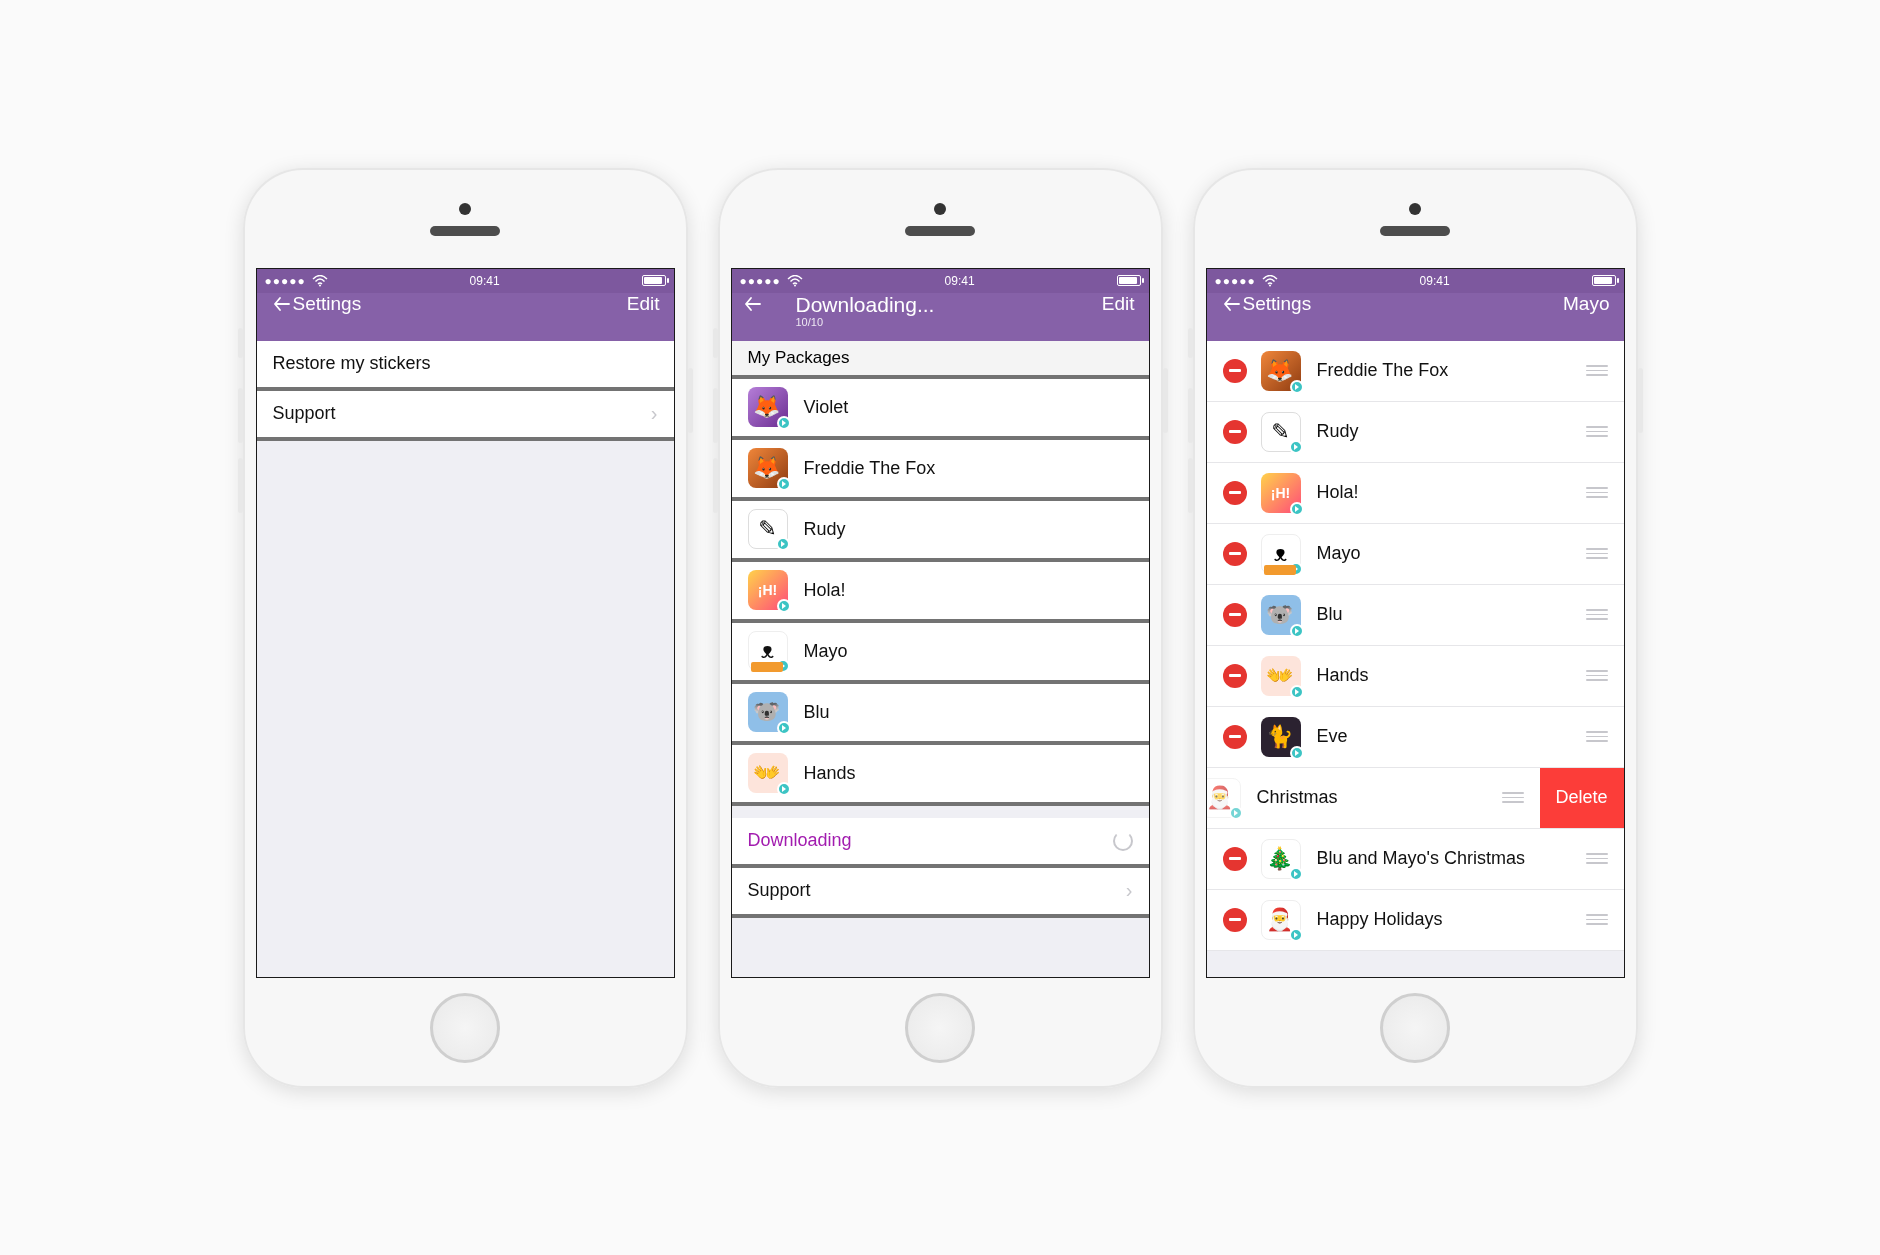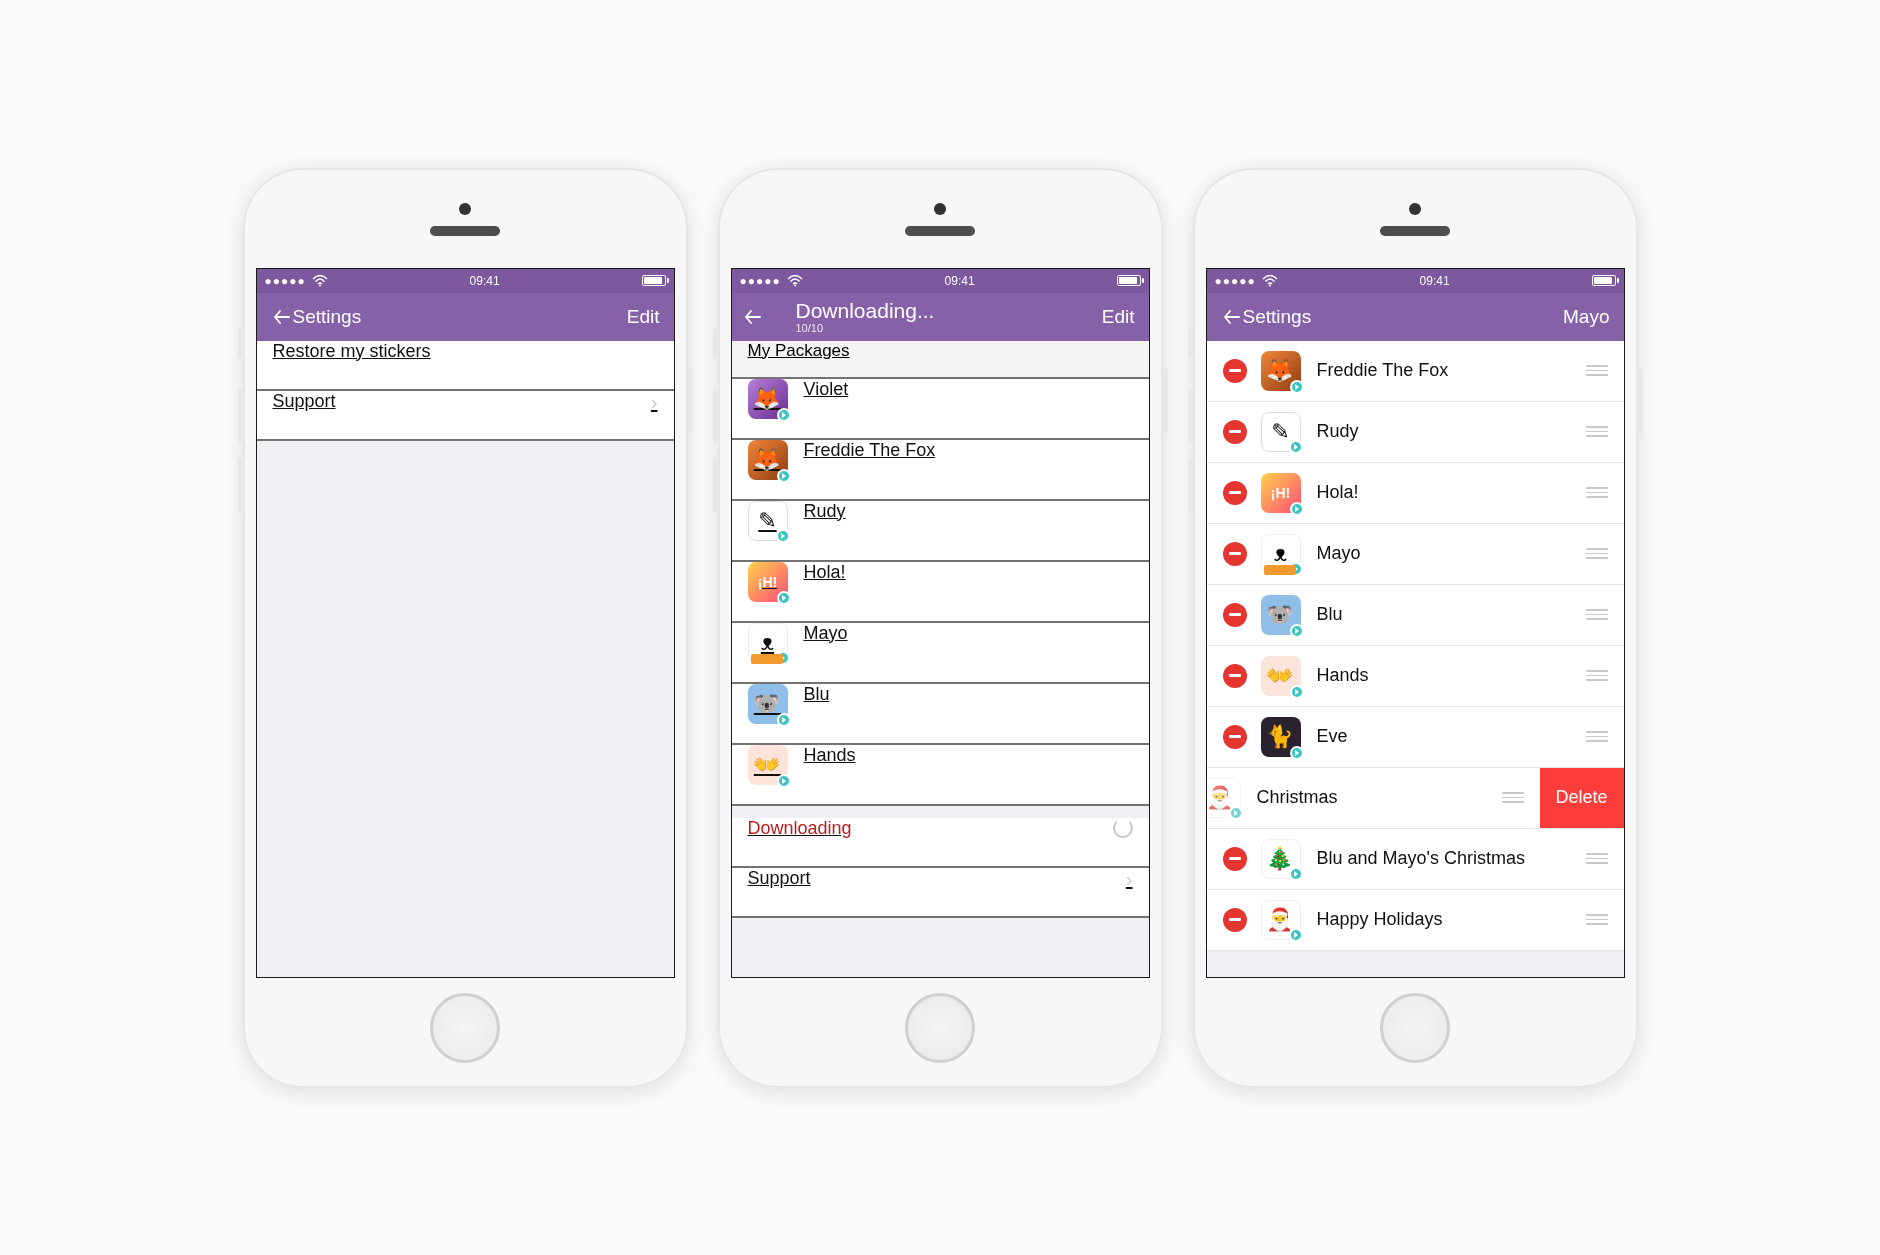--- a/index.html
+++ b/index.html
@@ -59,38 +59,38 @@
   .dots { letter-spacing:1px; display:flex; align-items:center; gap:6px;}
   .battery {
     width:24px; height:11px; border:1.5px solid #fff; border-radius:2px; position:relative;
   }
   .battery::after{content:"";position:absolute;right:-4px;top:2px;width:2px;height:5px;background:#fff;border-radius:1px;}
   .battery-fill{position:absolute;left:1px;top:1px;bottom:1px;width:18px;background:#fff;border-radius:1px;}
 
   
   .navbar {
     height:48px; background:#8661a8; color:#fff;
-    display:flex; align-items:center; justify-content:space-between;
+    display:flex; align-items:flex-start; justify-content:space-between;
     padding:0 14px; font-size:19px;
   }
   .navbar.downloading { justify-content:flex-start; gap:28px; padding-left:10px;}
   .nav-back { width:22px; height:22px; display:flex; align-items:center; justify-content:center;}
   .nav-back svg{stroke:#fff;}
   .nav-title { font-weight:500; }
   .nav-title-group { display:flex; flex-direction:column; line-height:1.1; flex:1; margin-left:4px;}
   .nav-subtitle { font-size:11px; opacity:.85;}
   .nav-action { font-size:19px; font-weight:400; margin-left:auto;}
 
   
   .list { background:#efeff4; }
   .cell, .section-header, .footer-cell {
     background:#fff;
-    border-bottom:2px solid #737373;
-    display:flex; 
-    padding:0 16px; font-size:18px; color:#111;text-decoration:underline;
+    border-bottom:4px solid #737373;
+    display:flex; align-items:center;
+    padding:0 16px; font-size:18px; color:#111;
   }
   .cell { height:50px; }
   .section-header { height:38px; font-size:17px; color:#000; background:#f4f4f4;}
   .footer-spacer { height:12px; background:#efeff4;}
   .footer-cell { height:50px; }
   .chevron { margin-left:auto; color:#c7c7cc; font-size:20px;}
   .spinner {
     margin-left:auto; width:20px; height:20px; border:2px solid #c7c7cc; border-top-color:transparent; border-radius:50%;
   }
   .pkg-row { height:61px; }
@@ -133,21 +133,21 @@
   .av-hola{background:linear-gradient(135deg,#ffd24a,#ff4b7a);color:#fff;font-size:14px;font-weight:700;}
   .av-mayo{background:#fff;border:1px solid #eee;}
   .av-mayo .orange{position:absolute;bottom:-2px;left:2px;width:32px;height:10px;background:#f29a2e;border-radius:2px;}
   .av-blu{background:#8fbfe8;color:#fff;}
   .av-hands{background:#fde4db;}
   .av-eve{background:#2b2230;color:#f7a0c9;}
   .av-xmas{background:#fff;border:1px solid #eee;}
   .av-santa{background:#fff;border:1px solid #eee;}
   .av-blumayo{background:#fff;border:1px solid #eee;}
 
-  .footer-text-grey{color:#b91c1c;}
+  .footer-text-grey{color:#a21caf;}
 </style>
 </head>
 <body>
 
 <div class="phone">
   <div class="camera"></div>
     <div class="speaker"></div>
   <div class="side-btn sb-left1"></div>
     <div class="side-btn sb-left2"></div>
     <div class="side-btn sb-left3"></div>

